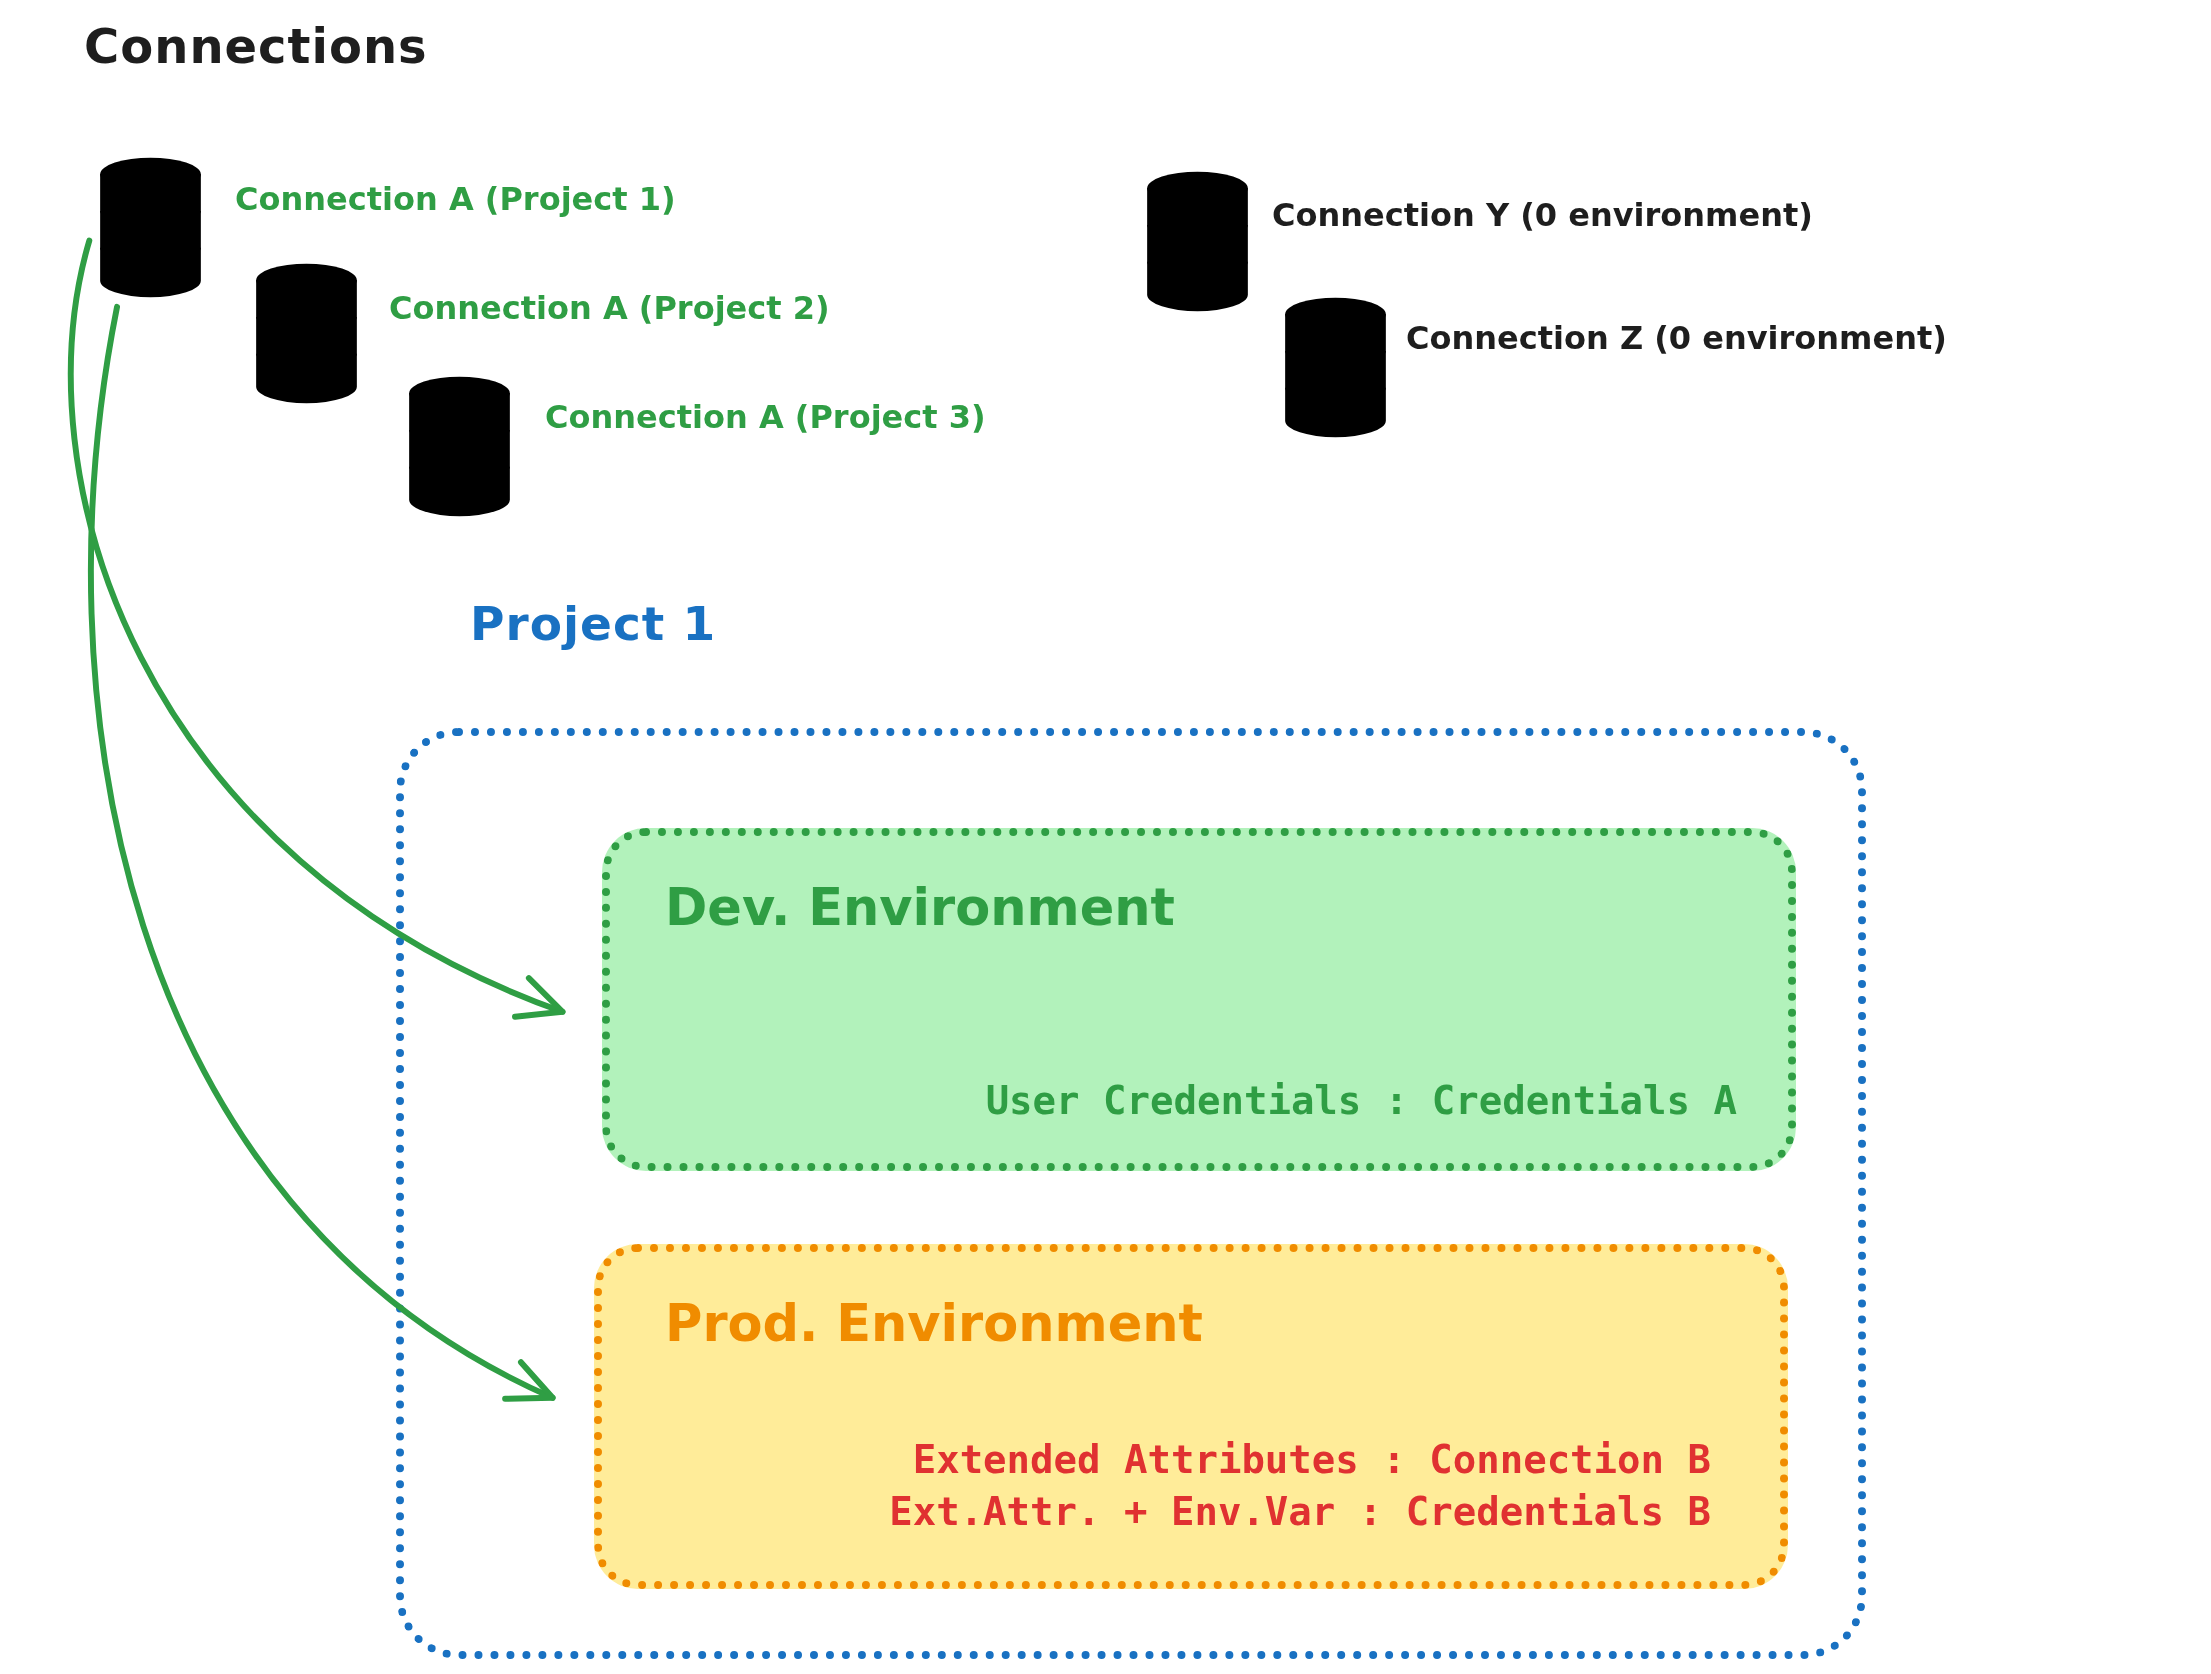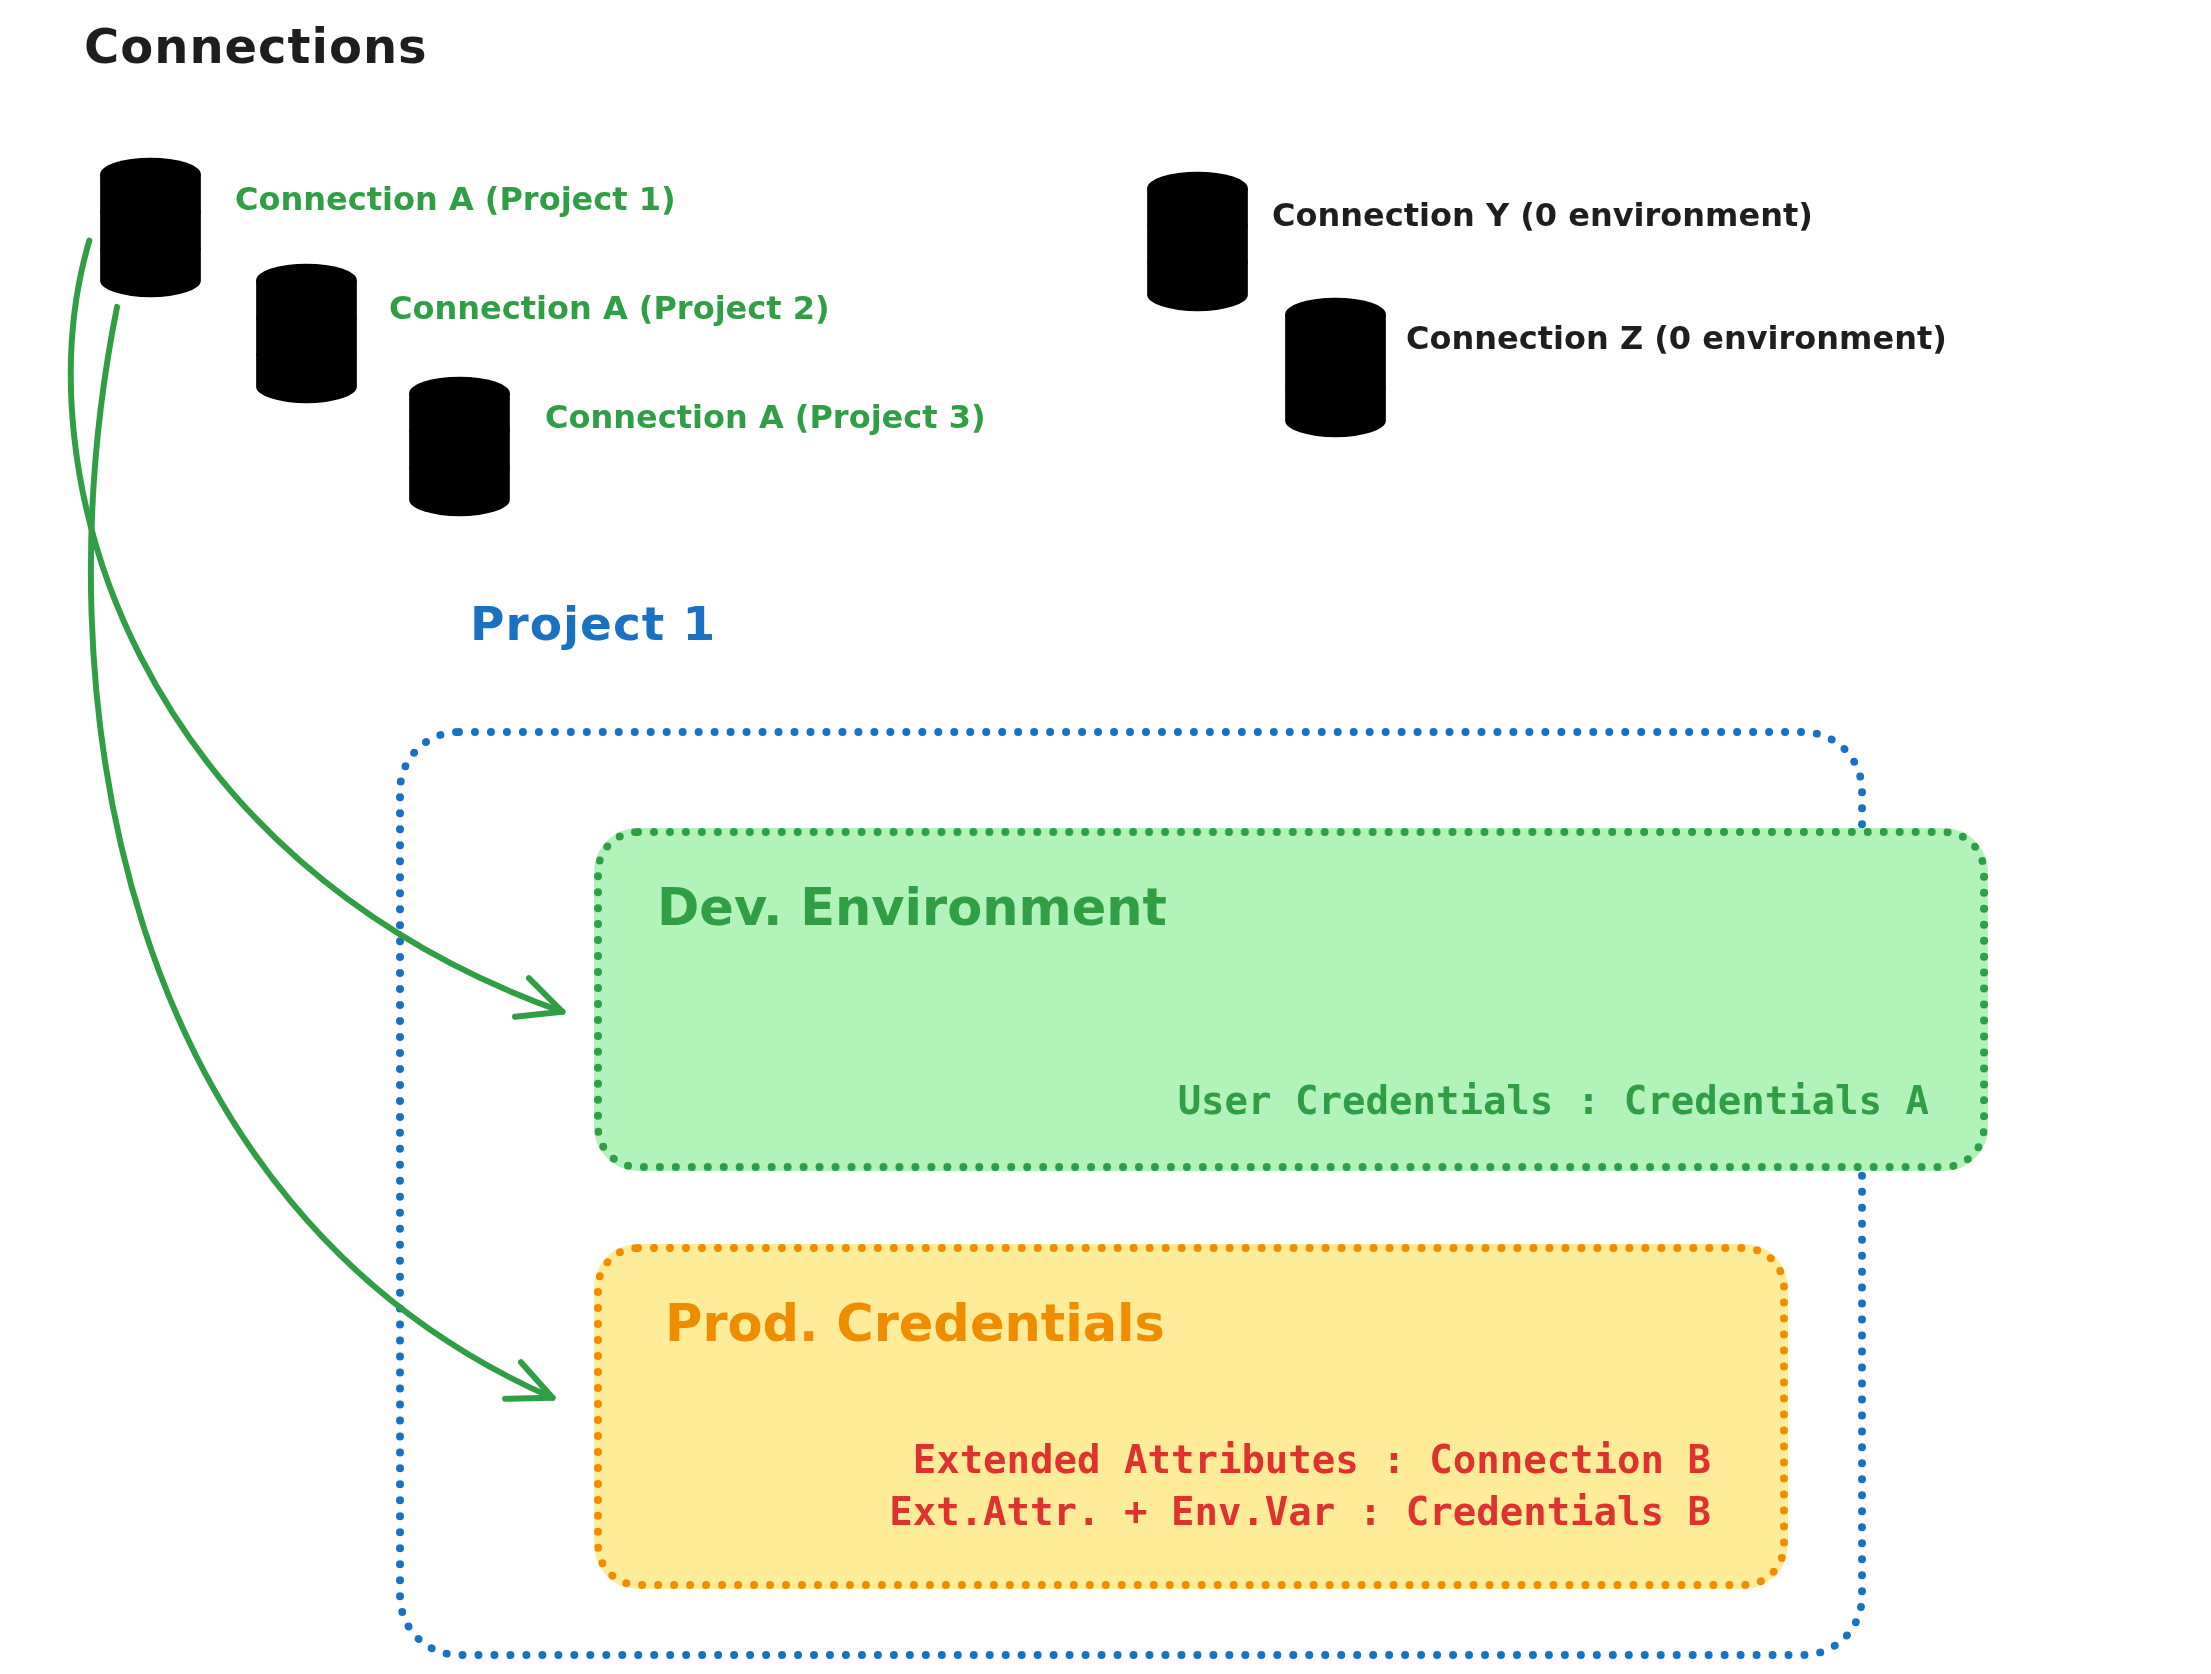--- a/index.html
+++ b/index.html
@@ -102,27 +102,27 @@
 
   <svg class="db-icon db-gray" style="left:1277px;top:289px;" viewBox="0 0 120 158">
       <use href="#db-symbol"></use>
     </svg>
   <div class="abs conn-label black" style="left:1406px;top:319px;">Connection Z (0 environment)</div>
 
   <div class="abs project-title" style="left:470px;top:596px;">Project 1</div>
 
   <div class="abs project-container" style="left:396px;top:728px;width:1470px;height:931px;">
 
-    <div class="abs env-box dev" style="left:190px;top:92px;width:1394px;height:343px;">
+    <div class="abs env-box dev" style="left:198px;top:92px;width:1194px;height:343px;">
       <div class="env-title dev">Dev. Environment</div>
       <div class="mono-line dev">User Credentials : Credentials A</div>
     </div>
 
     <div class="abs env-box prod" style="left:190px;top:508px;width:1194px;height:345px;">
-      <div class="env-title prod">Prod. Credentials</div>
+      <div class="env-title prod">Prod. Environment</div>
       <div class="mono-line prod">
         <div>Extended Attributes : Connection B</div>
         <div>Ext.Attr. + Env.Var : Credentials B</div>
       </div>
     </div>
   </div>
 
   <svg class="arrows-overlay" width="2212" height="1674" viewBox="0 0 2234 1691">
     <g stroke="#2f9e44" stroke-width="6" fill="none" stroke-linecap="round" stroke-linejoin="round">
       <path d="M 90 243 C 20 480, 140 870, 568 1022"></path>

